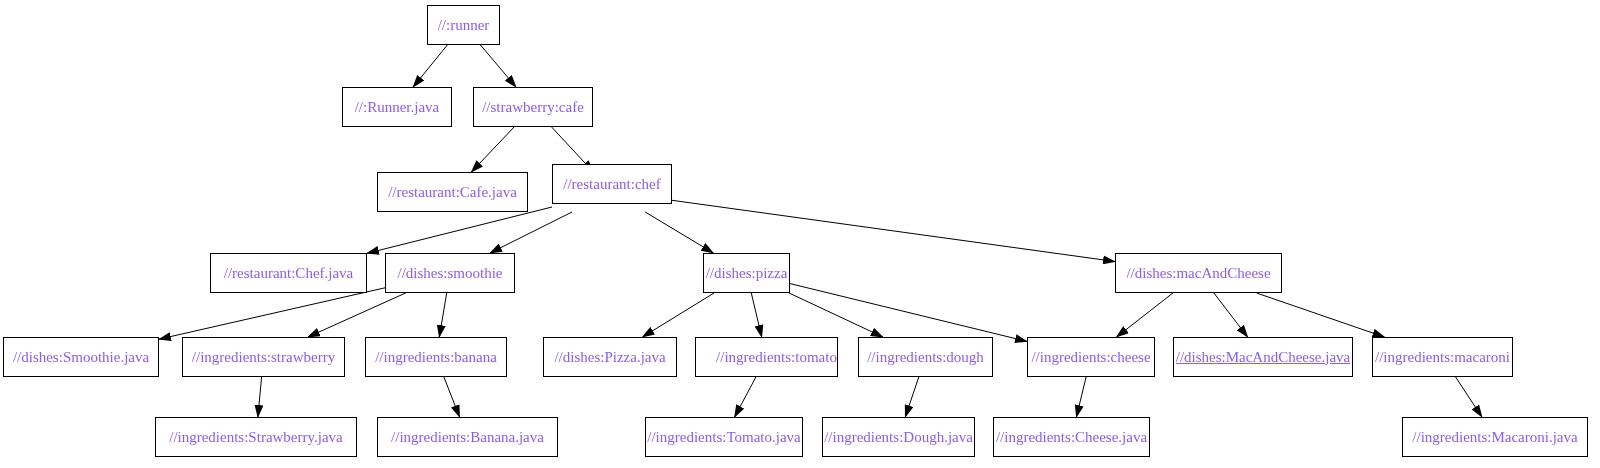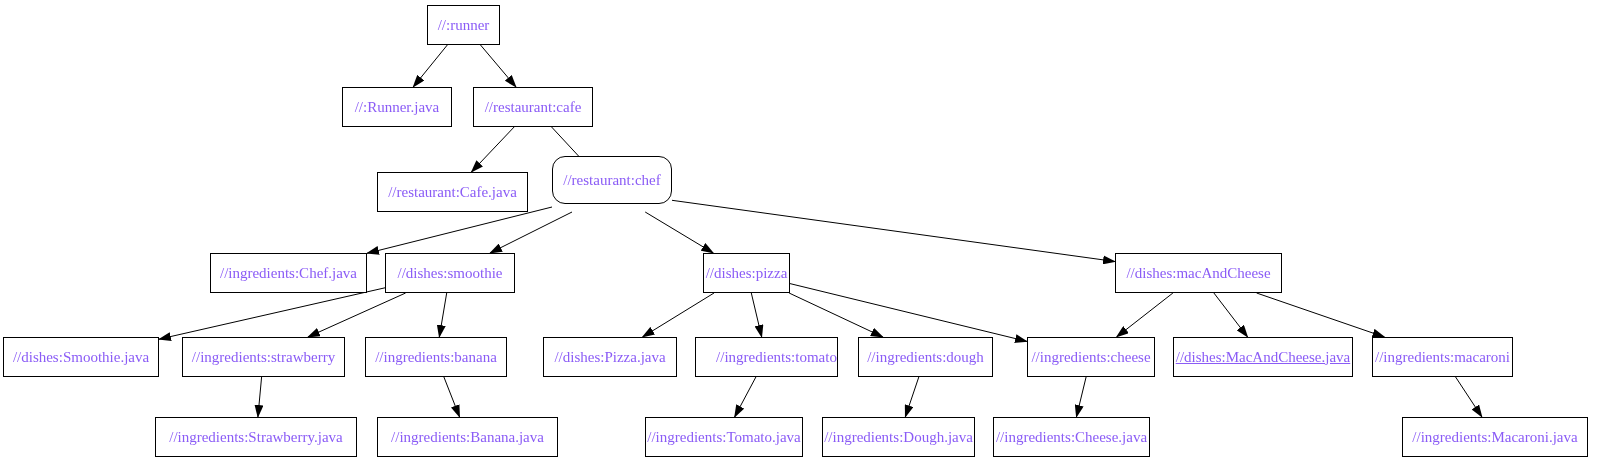--- a/index.html
+++ b/index.html
@@ -70,24 +70,24 @@
         <line x1="1256.6" y1="293.0" x2="1384.4" y2="337.0" stroke="#000000" stroke-width="1" marker-end="url(#arrowhead)"></line>
         <line x1="1086.1" y1="377.0" x2="1076.4" y2="417.0" stroke="#000000" stroke-width="1" marker-end="url(#arrowhead)"></line>
         <line x1="755.9" y1="377.0" x2="734.6" y2="417.0" stroke="#000000" stroke-width="1" marker-end="url(#arrowhead)"></line>
         <line x1="918.8" y1="377.0" x2="905.3" y2="417.0" stroke="#000000" stroke-width="1" marker-end="url(#arrowhead)"></line>
         <line x1="1455.6" y1="377.0" x2="1481.9" y2="417.0" stroke="#000000" stroke-width="1" marker-end="url(#arrowhead)"></line>
       </g>
   </svg>
   <div id="node-layer">
       <div class="graph-node" style="left: 427px; top: 5px; width: 73px; height: 40px; background: rgb(255, 255, 255); border-color: rgb(0, 0, 0);">//:runner</div>
       <div class="graph-node" style="left: 342px; top: 87px; width: 110px; height: 40px; background: rgb(255, 255, 255); border-color: rgb(0, 0, 0);">//:Runner.java</div>
-      <div class="graph-node" style="left: 473px; top: 87px; width: 120px; height: 40px; background: rgb(255, 255, 255); border-color: rgb(0, 0, 0);">//restaurant:cafe</div>
+      <div class="graph-node" style="left: 473px; top: 87px; width: 120px; height: 40px; background: rgb(255, 255, 255); border-color: rgb(0, 0, 0);">//strawberry:cafe</div>
       <div class="graph-node" style="left: 377px; top: 172px; width: 151px; height: 40px; background: rgb(255, 255, 255); border-color: rgb(0, 0, 0);">//restaurant:Cafe.java</div>
-      <div class="graph-node" style="left: 552px; top: 156px; width: 120px; height: 48px; background: rgb(255, 255, 255); border-color: rgb(0, 0, 0); border-radius: 13px;">//restaurant:chef</div>
-      <div class="graph-node" style="left: 210px; top: 253px; width: 157px; height: 40px; background: rgb(255, 255, 255); border-color: rgb(0, 0, 0);">//ingredients:Chef.java</div>
+      <div class="graph-node" style="left: 552px; top: 164px; width: 120px; height: 40px; background: rgb(255, 255, 255); border-color: rgb(0, 0, 0);">//restaurant:chef</div>
+      <div class="graph-node" style="left: 210px; top: 253px; width: 157px; height: 40px; background: rgb(255, 255, 255); border-color: rgb(0, 0, 0);">//restaurant:Chef.java</div>
       <div class="graph-node" style="left: 385px; top: 253px; width: 130px; height: 40px; background: rgb(255, 255, 255); border-color: rgb(0, 0, 0);">//dishes:smoothie</div>
       <div class="graph-node" style="left: 703px; top: 253px; width: 87px; height: 40px; background: rgb(255, 255, 255); border-color: rgb(0, 0, 0);">//dishes:pizza</div>
       <div class="graph-node" style="left: 1115px; top: 253px; width: 167px; height: 40px; background: rgb(255, 255, 255); border-color: rgb(0, 0, 0);">//dishes:macAndCheese</div>
       <div class="graph-node" style="left: 3px; top: 337px; width: 156px; height: 40px; background: rgb(255, 255, 255); border-color: rgb(0, 0, 0);">//dishes:Smoothie.java</div>
       <div class="graph-node" style="left: 182px; top: 337px; width: 163px; height: 40px; background: rgb(255, 255, 255); border-color: rgb(0, 0, 0);">//ingredients:strawberry</div>
       <div class="graph-node" style="left: 365px; top: 337px; width: 142px; height: 40px; background: rgb(255, 255, 255); border-color: rgb(0, 0, 0);">//ingredients:banana</div>
       <div class="graph-node" style="left: 543px; top: 337px; width: 134px; height: 40px; background: rgb(255, 255, 255); border-color: rgb(0, 0, 0);">//dishes:Pizza.java</div>
       <div class="graph-node" style="left: 695px; top: 337px; width: 143px; height: 40px; background: rgb(255, 255, 255); border-color: rgb(0, 0, 0); padding-left: 20px;">//ingredients:tomato</div>
       <div class="graph-node" style="left: 858px; top: 337px; width: 135px; height: 40px; background: rgb(255, 255, 255); border-color: rgb(0, 0, 0); font-family: Liberation Serif, serif;">//ingredients:dough</div>
       <div class="graph-node" style="left: 1027px; top: 337px; width: 128px; height: 40px; background: rgb(255, 255, 255); border-color: rgb(0, 0, 0);">//ingredients:cheese</div>

